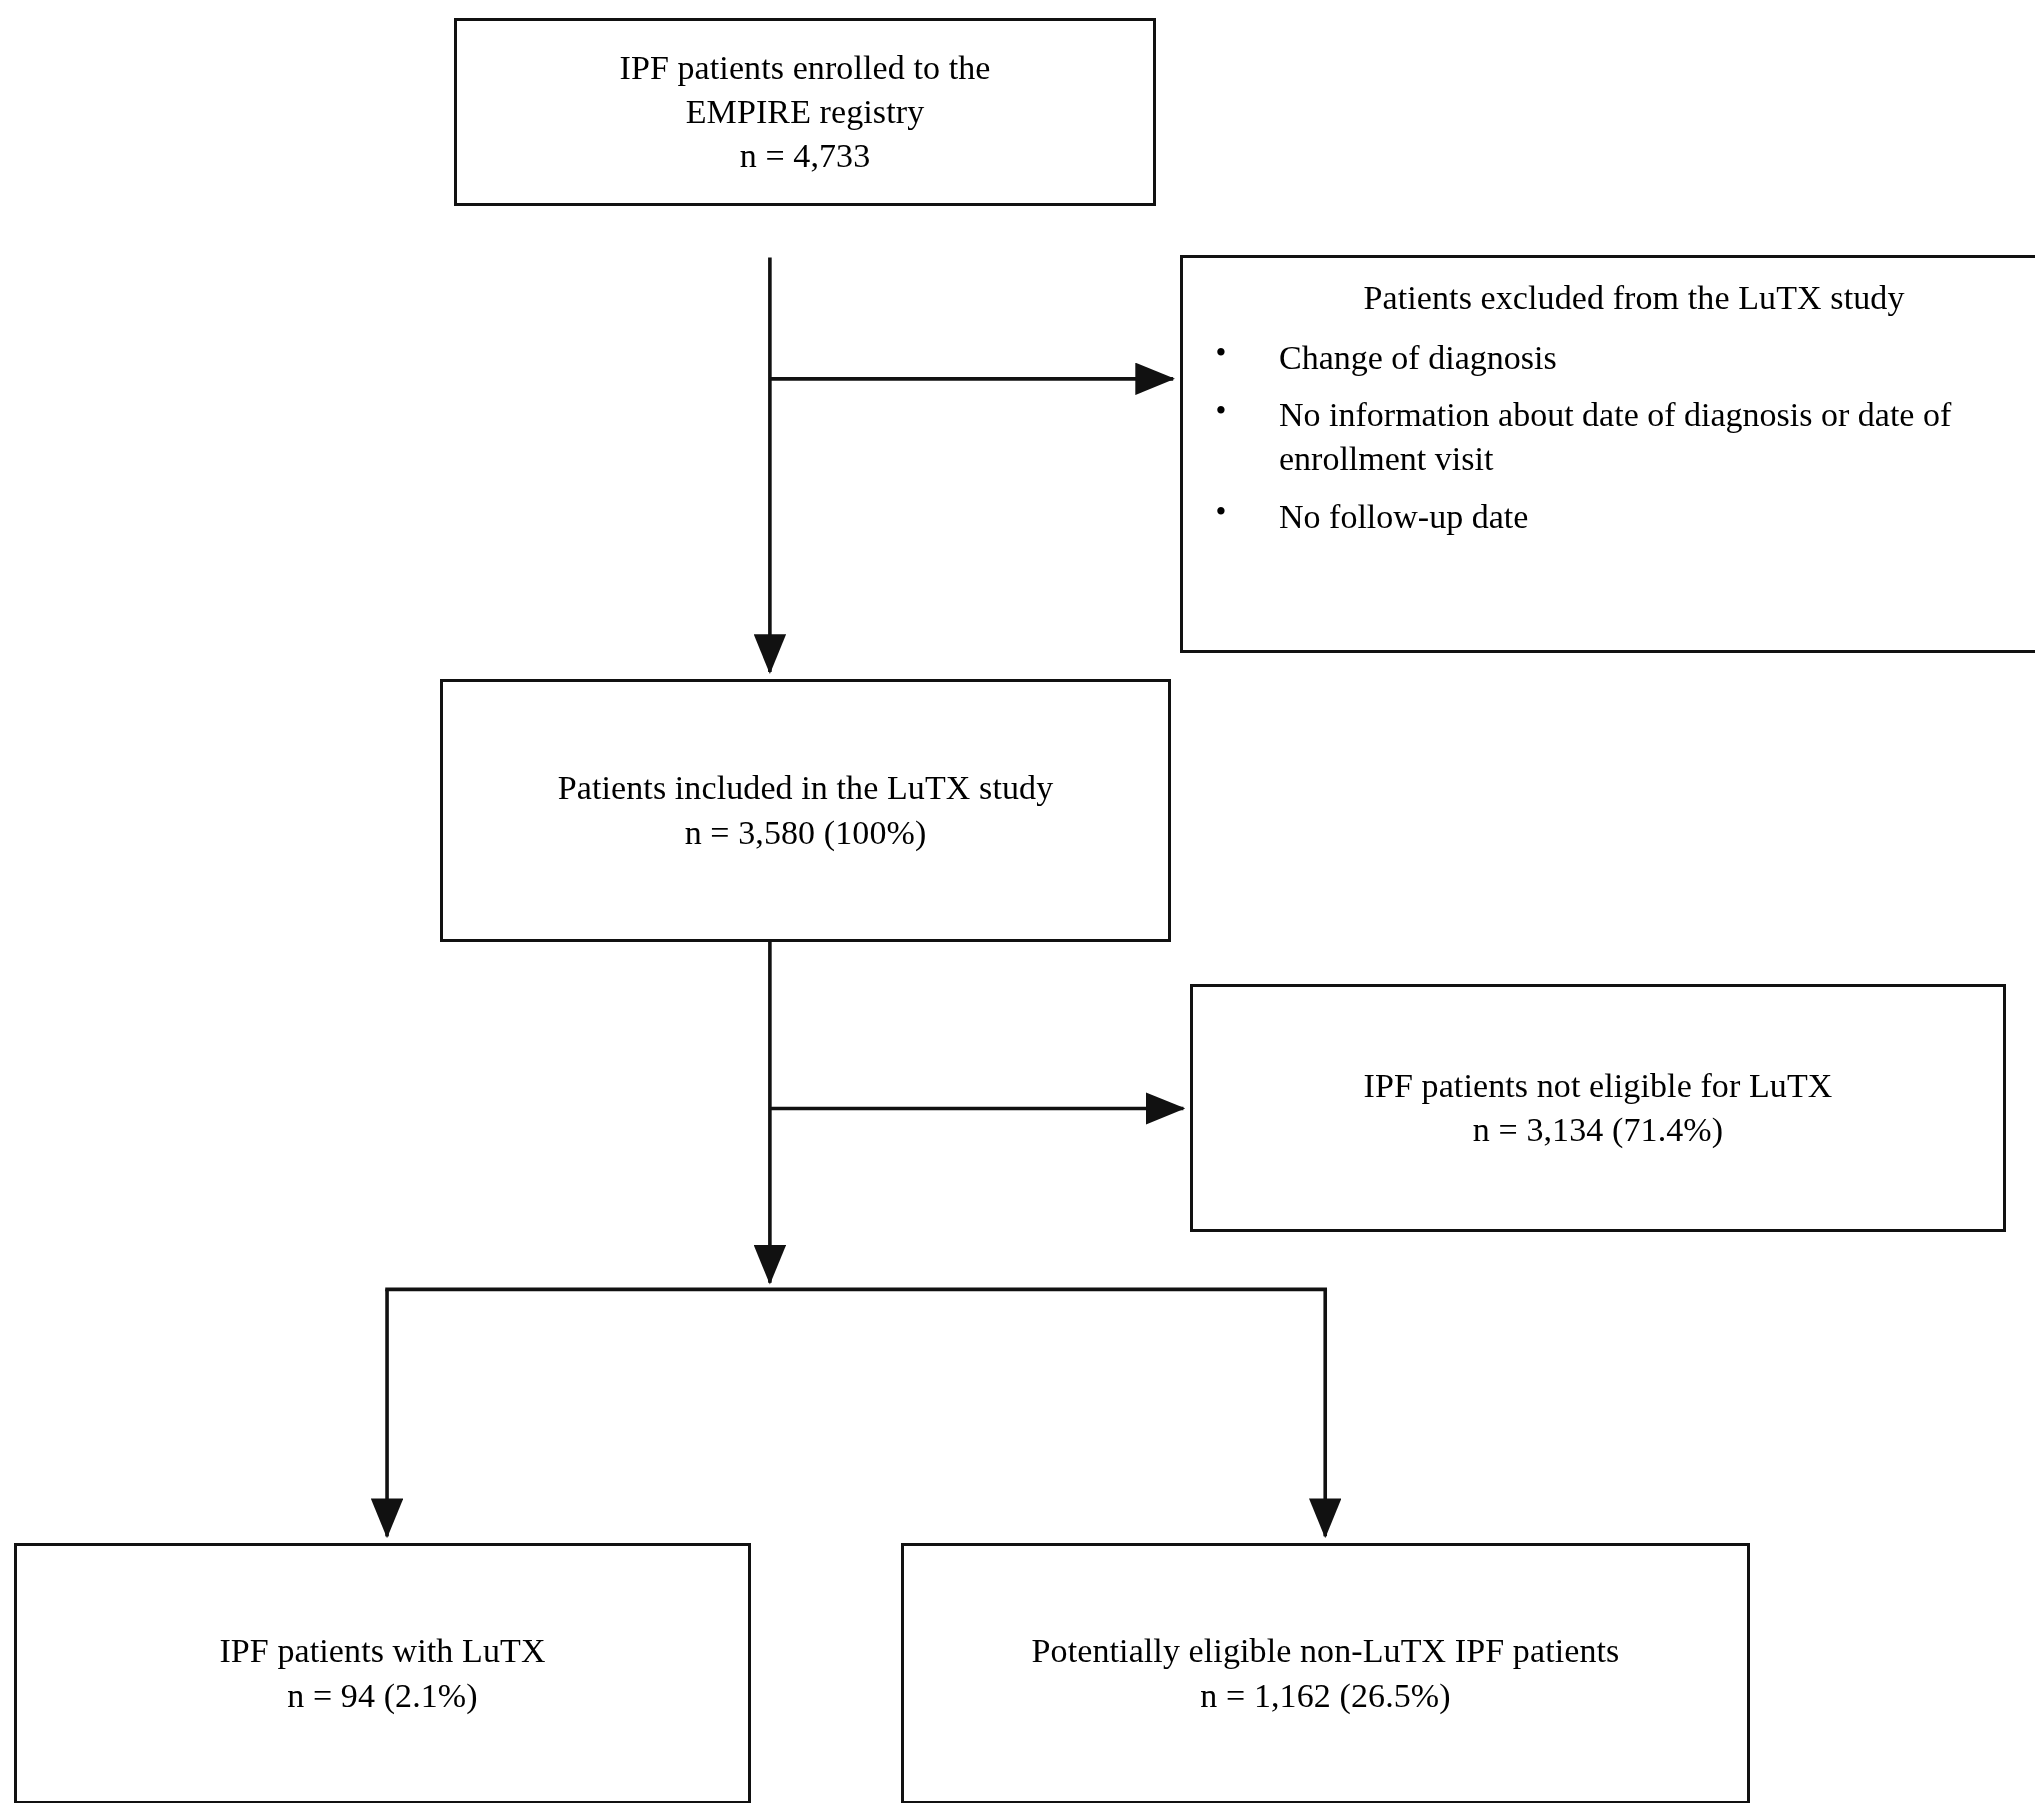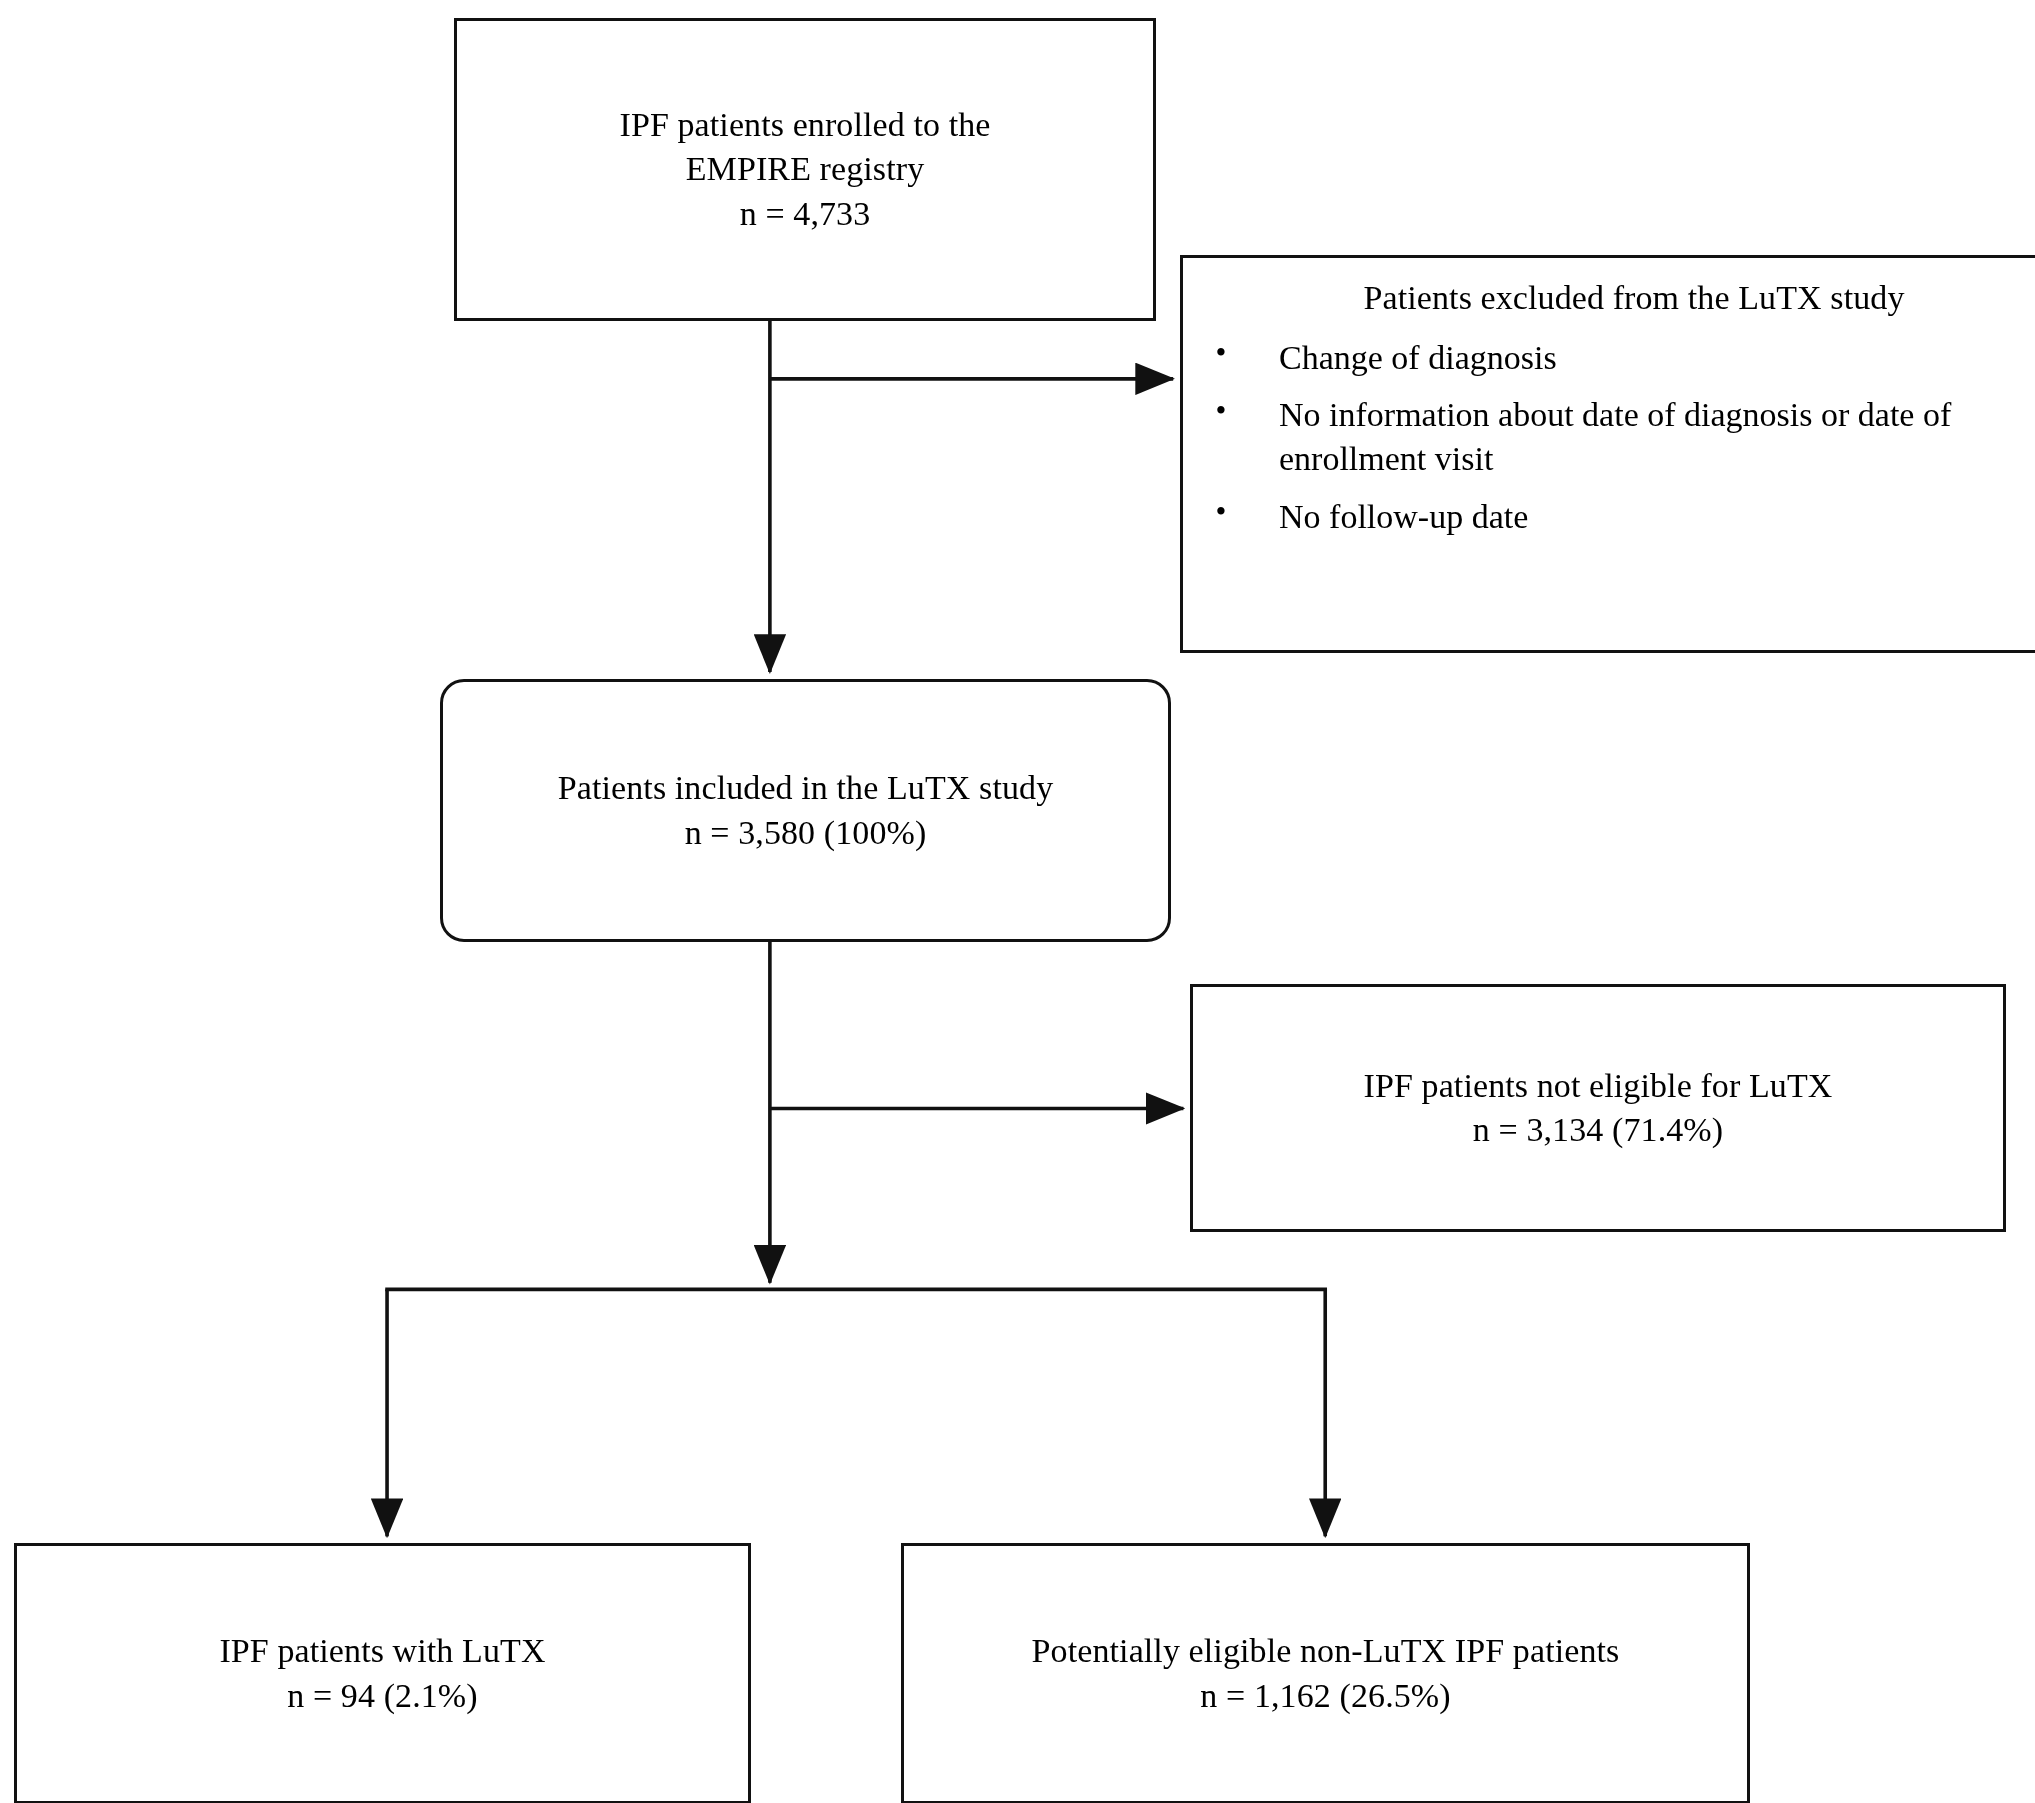--- a/index.html
+++ b/index.html
@@ -38,25 +38,25 @@
     padding: 6px 15.6px;
   }
   .node-line {
     display: block;
     font-size: 34px;
     line-height: 1.30;
     white-space: nowrap;
     letter-spacing: 0.1px;
   }
   
-  #node-enrolled   { left: 454px;  top: 18px;   width: 702px; height: 303px; }
+  #node-enrolled   { left: 454px;  top: 18px;   width: 702px; height: 188px; }
   #node-excluded   { left: 1180px; top: 255px;  width: 908px; height: 398px;
                      align-items: stretch; justify-content: flex-start;
                      padding: 18px 17px 10.8px 17px; }
-  #node-included   { left: 440px;  top: 679px; width: 731px; height: 263px; border-radius: 24px; }
+  #node-included   { left: 440px;  top: 679px; width: 731px; height: 263px; }
   #node-noteligible{ left: 1190px; top: 984px; width: 816px; height: 248px; }
   #node-withlutx   { left: 14px;   top: 1543px; width: 737px; height: 261px; }
   #node-potential  { left: 901px; top: 1543px; width: 849px; height: 261px; }
 
   
   .excl-head {
     text-align: center;
     font-size: 34px;
     line-height: 1.30;
   }

